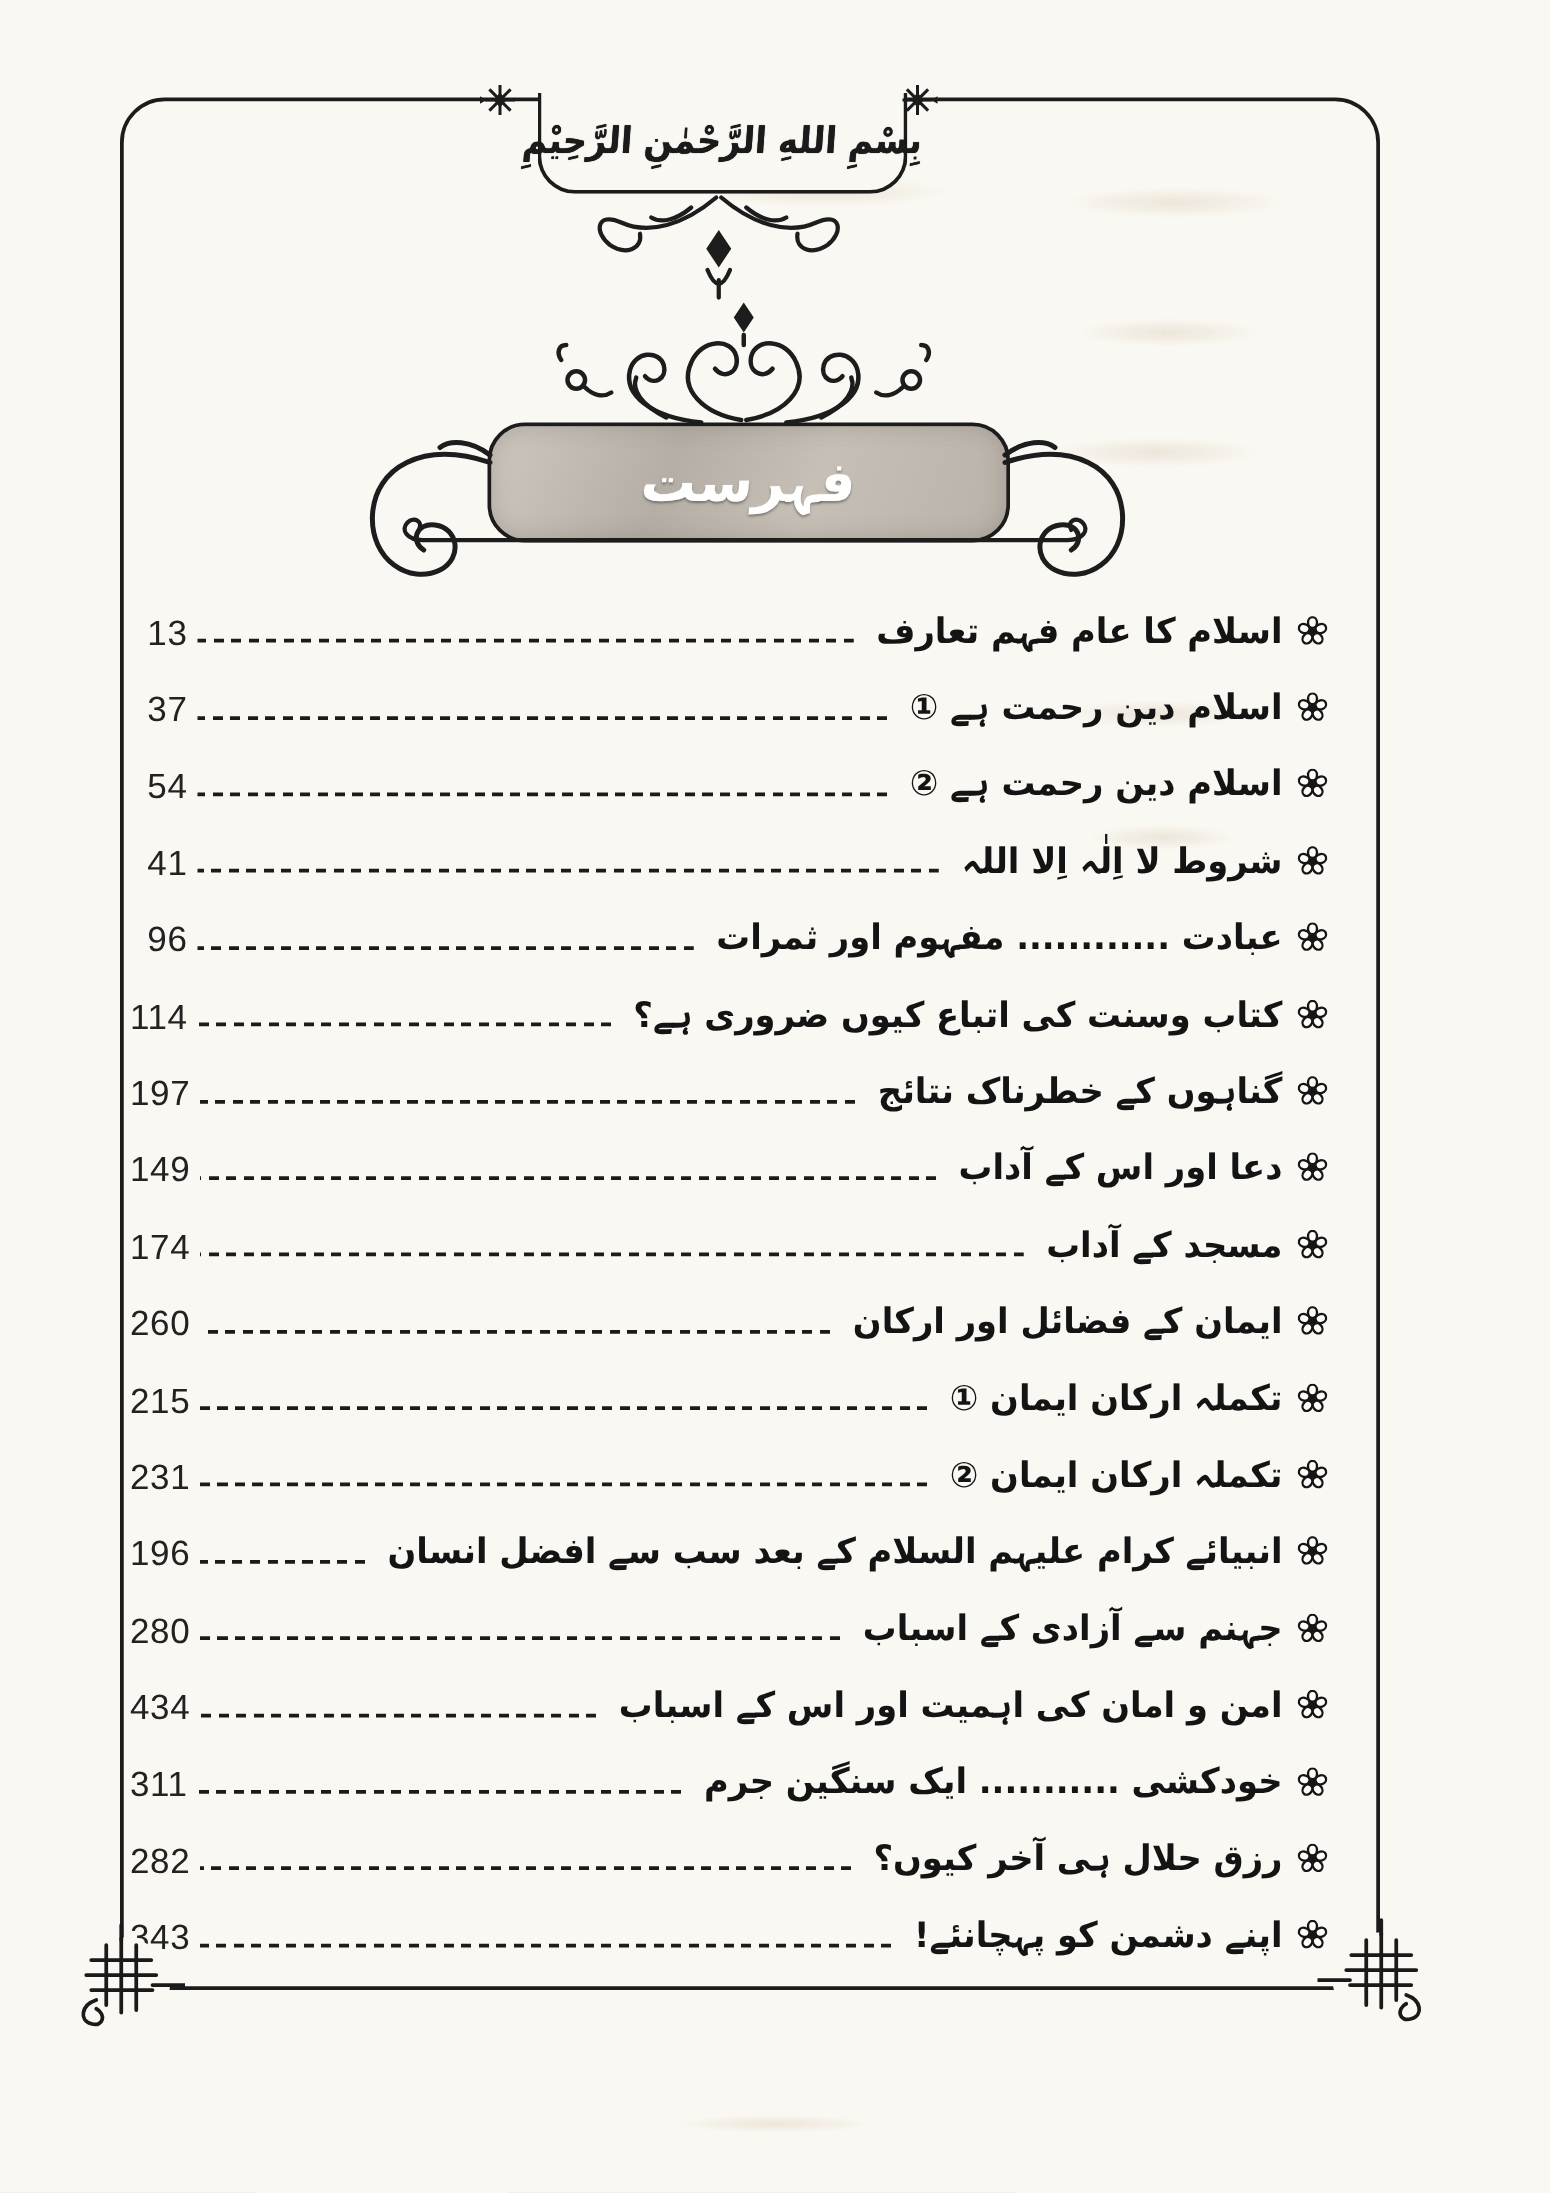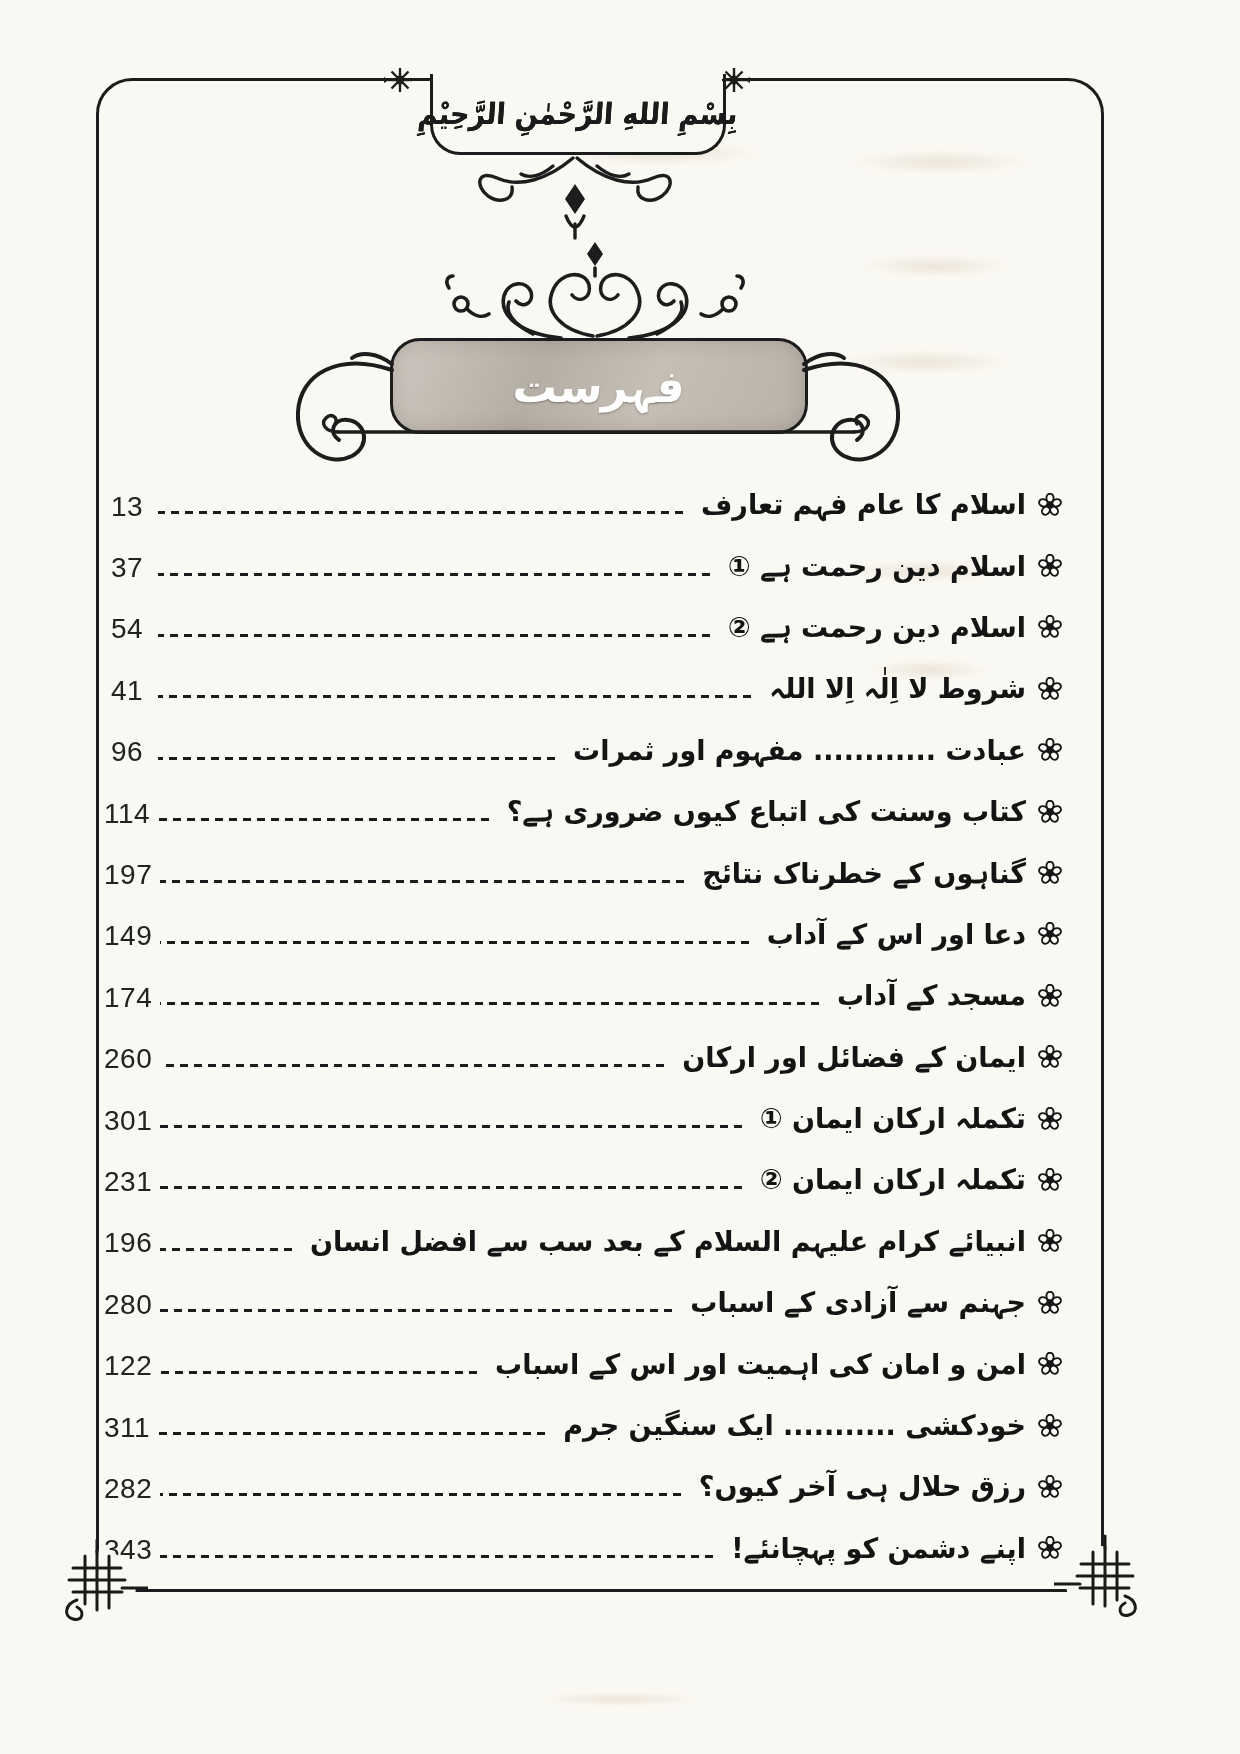--- a/index.html
+++ b/index.html
@@ -71,21 +71,21 @@
   }
   .leader{
     flex:1 1 auto;min-width:36px;height:3px;
     margin:16px 12px 0 8px;
     background:repeating-linear-gradient(to left,#1b1b1b 0 8px,transparent 8px 14px);
   }
   .page-num{
     flex:0 0 auto;direction:ltr;
     font-family:"Liberation Sans","DejaVu Sans",sans-serif;
     font-size:28px;color:#222;letter-spacing:.5px;
-    min-width:46px;text-align:center;
+    min-width:46px;text-align:right;
     margin-top:4px;
   }
   
   .lattice{position:absolute;}
   .lattice.left{left:56px;top:1538px;}
   .lattice.right{left:1054px;top:1534px;transform:scaleX(-1);}
   
   .ghost{
     position:absolute;pointer-events:none;
     background:radial-gradient(ellipse at center,rgba(168,134,86,.16),rgba(168,134,86,0) 70%);
@@ -392,21 +392,21 @@
           <ellipse cx="12" cy="5" rx="3.6" ry="4.3" transform="rotate(72 12 12)"></ellipse>
           <ellipse cx="12" cy="5" rx="3.6" ry="4.3" transform="rotate(144 12 12)"></ellipse>
           <ellipse cx="12" cy="5" rx="3.6" ry="4.3" transform="rotate(216 12 12)"></ellipse>
           <ellipse cx="12" cy="5" rx="3.6" ry="4.3" transform="rotate(288 12 12)"></ellipse>
         </g>
         <circle cx="12" cy="12" r="2.8" fill="#161616"></circle>
       </svg>
     </span>
     <span class="toc-title">تکملہ ارکان ایمان ①</span>
     <span class="leader"></span>
-    <span class="page-num">301</span>
+    <span class="page-num">215</span>
   </div>
 
   <div class="toc-row">
     <span class="bullet">
       <svg width="24" height="24" viewBox="0 0 24 24">
         <g fill="#fdfcf8" stroke="#161616" stroke-width="1.9">
           <ellipse cx="12" cy="5" rx="3.6" ry="4.3"></ellipse>
           <ellipse cx="12" cy="5" rx="3.6" ry="4.3" transform="rotate(72 12 12)"></ellipse>
           <ellipse cx="12" cy="5" rx="3.6" ry="4.3" transform="rotate(144 12 12)"></ellipse>
           <ellipse cx="12" cy="5" rx="3.6" ry="4.3" transform="rotate(216 12 12)"></ellipse>
@@ -464,21 +464,21 @@
           <ellipse cx="12" cy="5" rx="3.6" ry="4.3" transform="rotate(72 12 12)"></ellipse>
           <ellipse cx="12" cy="5" rx="3.6" ry="4.3" transform="rotate(144 12 12)"></ellipse>
           <ellipse cx="12" cy="5" rx="3.6" ry="4.3" transform="rotate(216 12 12)"></ellipse>
           <ellipse cx="12" cy="5" rx="3.6" ry="4.3" transform="rotate(288 12 12)"></ellipse>
         </g>
         <circle cx="12" cy="12" r="2.8" fill="#161616"></circle>
       </svg>
     </span>
     <span class="toc-title">امن و امان کی اہمیت اور اس کے اسباب</span>
     <span class="leader"></span>
-    <span class="page-num">122</span>
+    <span class="page-num">434</span>
   </div>
 
   <div class="toc-row">
     <span class="bullet">
       <svg width="24" height="24" viewBox="0 0 24 24">
         <g fill="#fdfcf8" stroke="#161616" stroke-width="1.9">
           <ellipse cx="12" cy="5" rx="3.6" ry="4.3"></ellipse>
           <ellipse cx="12" cy="5" rx="3.6" ry="4.3" transform="rotate(72 12 12)"></ellipse>
           <ellipse cx="12" cy="5" rx="3.6" ry="4.3" transform="rotate(144 12 12)"></ellipse>
           <ellipse cx="12" cy="5" rx="3.6" ry="4.3" transform="rotate(216 12 12)"></ellipse>

